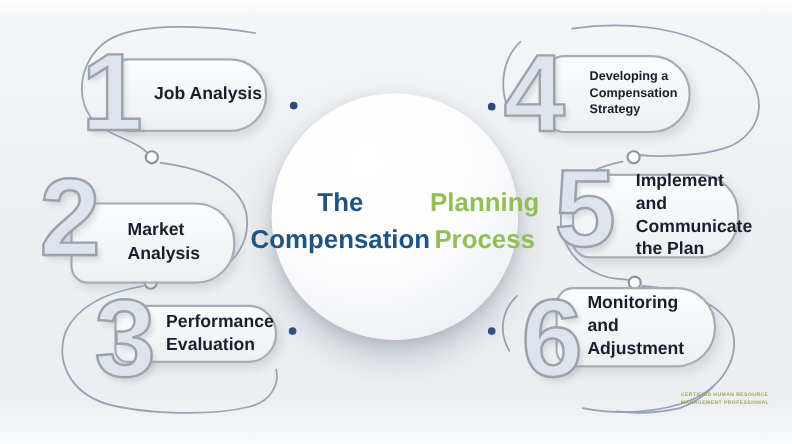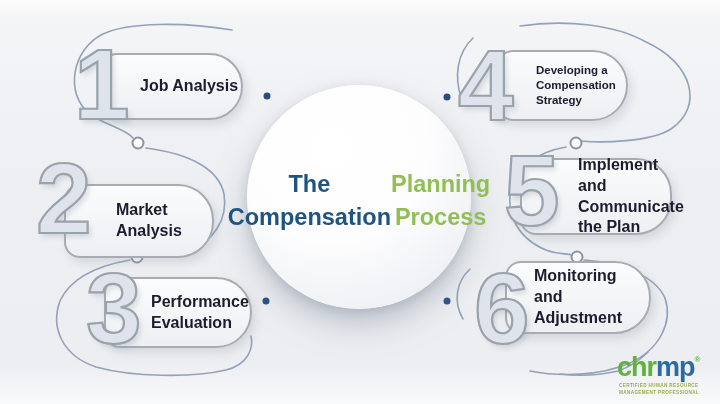--- a/index.html
+++ b/index.html
@@ -72,21 +72,21 @@
   
   .s1 .num{left:74px;top:34px;}
   .s1 .capsule{left:102px;top:53px;width:141px;height:67px;}
   .s1 .label{padding-left:36px;}
 
   .s2 .num{left:36px;top:148px;}
   .s2 .capsule{left:64px;top:167px;width:150px;height:74px;margin-top:17px;}
   .s2 .label{padding-left:50px;}
 
   .s3 .num{left:86px;top:258px;}
-  .s3 .capsule{left:104px;top:277px;width:148px;height:71px;}
+  .s3 .capsule{left:104px;top:277px;width:148px;height:53px;}
   .s3 .label{padding-left:45px;}
 
   .s4 .num{left:458px;top:35px;}
   .s4 .capsule{left:497px;top:50px;width:131px;height:71px;}
   .s4 .label{padding-left:37px;font-size:11.5px;}
 
   .s5 .num{left:504px;top:140px;}
   .s5 .capsule{left:520px;top:158px;width:152px;height:77px;}
   .s5 .label{padding-left:56px;}
 
@@ -178,18 +178,17 @@
   </div>
 
   <div class="center-circle">
     <div class="title-navy">The
 Compensation</div>
     <div class="title-green">Planning
 Process</div>
   </div>
 
   <div class="logo">
-    <div class="wordmark"><span class="wm-green">chr</span><span class="wm-blue">mp</span><span class="wm-reg">®</span></div>
     <div class="tagline">CERTIFIED HUMAN RESOURCE
 MANAGEMENT PROFESSIONAL</div>
   </div>
 
 </div>
 
 </body></html>

